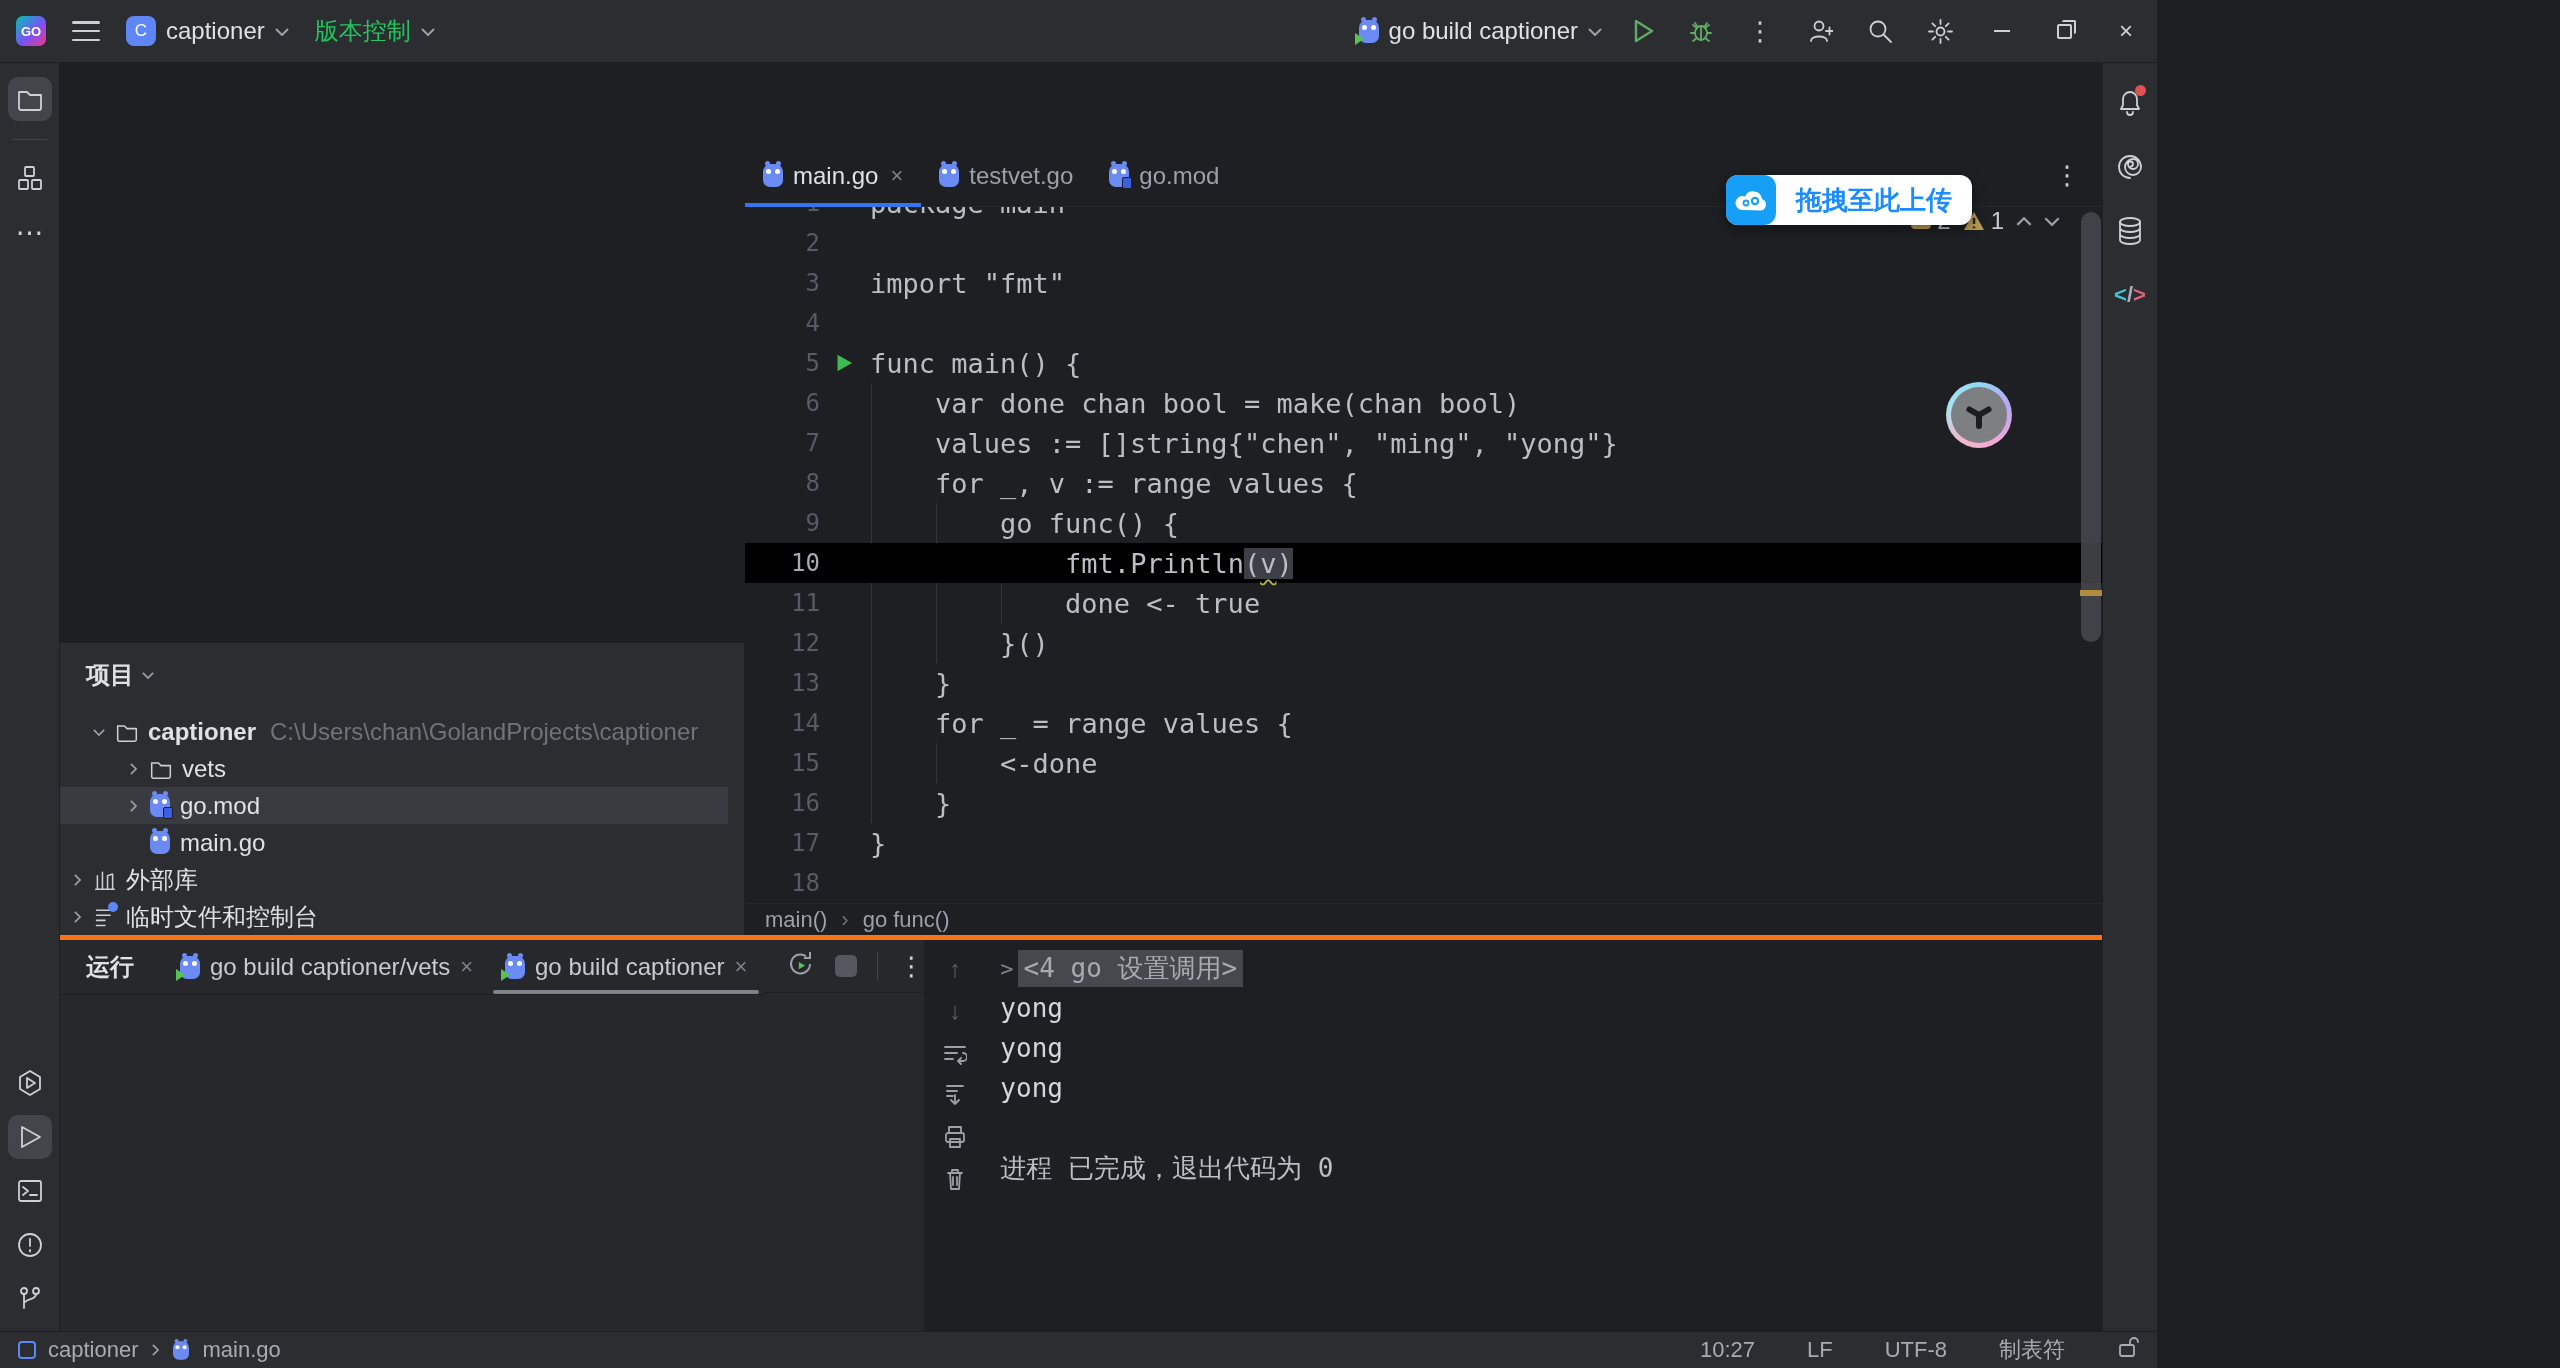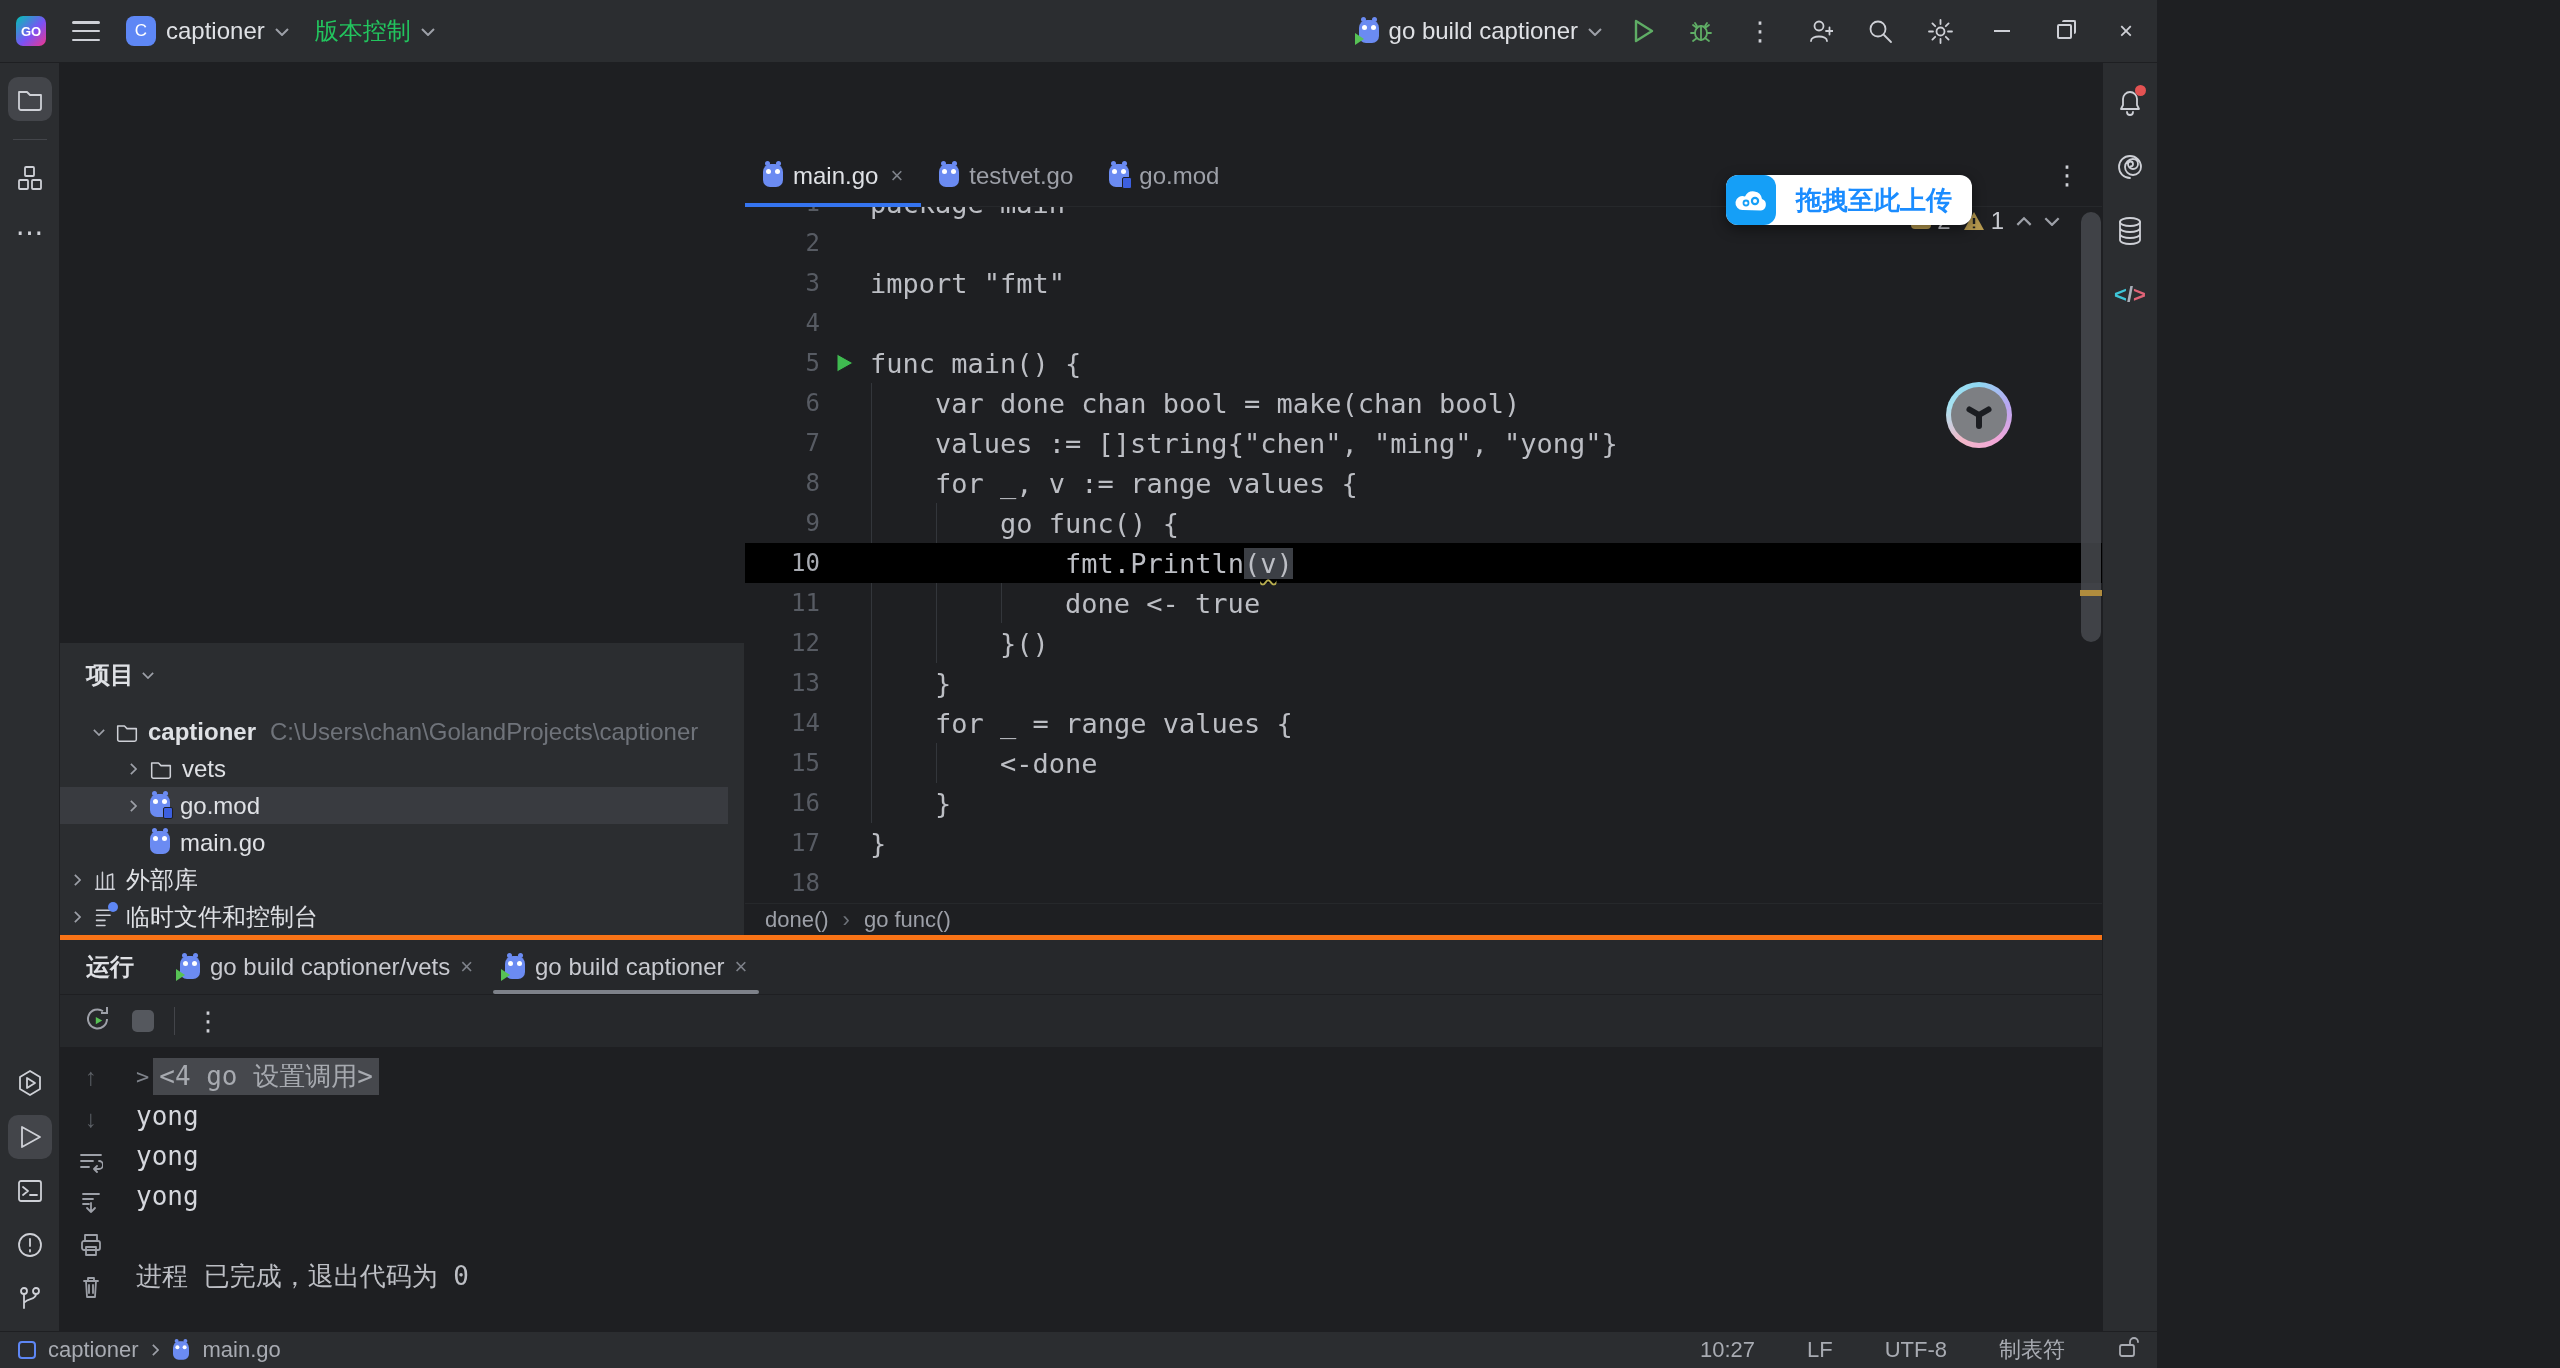--- a/index.html
+++ b/index.html
@@ -102,21 +102,21 @@
   .inspections { position:absolute; top:62px; right:42px; display:flex; align-items:center; gap:12px; z-index:5; font-size:24px; color:#c8cad0;}
   .insp-item { display:flex; align-items:center; gap:6px; cursor:pointer;}
   .dotw { width:20px; height:16px; background:#b89b50; border-radius:4px; }
   .insp-chev { cursor:pointer; display:flex; align-items:center;}
   .floatball { position:absolute; top:237px; right:90px; width:66px; height:66px; border-radius:50%; z-index:7;
                background:conic-gradient(#8fd8f2,#b9a6f2,#f2a6d8,#f2b9c9,#a6e3f2,#8fd8f2);
                display:flex; align-items:center; justify-content:center; cursor:pointer;}
   .floatball .inner { width:56px; height:56px; border-radius:50%; background:#7d7f83; display:flex; align-items:center; justify-content:center;}
 
   
-  .bottom { height:391px; display:flex; flex-direction:column; background:#26282b; min-height:0;}
+  .bottom { height:391px; display:flex; flex-direction:row; background:#26282b; min-height:0;}
   .bp-tabs { height:55px; display:flex; align-items:stretch; padding-left:26px; border-bottom:1px solid #1e1f22;}
   .bp-title { display:flex; align-items:center; font-weight:bold; color:#dfe1e5; font-size:24px; margin-right:30px;}
   .bp-tab { display:flex; align-items:center; gap:10px; padding:0 16px; color:#c8cad0; font-size:24px; position:relative; cursor:pointer;}
   .bp-tab .close { color:#7e828a; font-size:22px;}
   .bp-tab.active:after { content:""; position:absolute; left:4px; right:4px; bottom:0; height:4px; background:#7e828a; border-radius:2px;}
   .bp-toolbar { height:53px; display:flex; align-items:center; gap:20px; padding-left:24px; border-bottom:1px solid #1e1f22;}
   .stopbox { width:22px; height:22px; background:#55585e; border-radius:5px;}
   .tb-sep { width:1px; height:28px; background:#43454a;}
   .vmore { color:#ced0d6; font-size:26px; cursor:pointer;}
   .bp-body { flex:1; display:flex; background:#1e1f22; min-height:0;}
@@ -418,21 +418,21 @@
                 <div class="cl"><span class="gut">15</span><span class="runmark"></span><span class="ct"><span>        &lt;-done</span></span></div>
                 <div class="cl"><span class="gut">16</span><span class="runmark"></span><span class="ct"><span>    }</span></span></div>
                 <div class="cl"><span class="gut">17</span><span class="runmark"></span><span class="ct"><span>}</span></span></div>
                 <div class="cl"><span class="gut">18</span><span class="runmark"></span><span class="ct"></span></div>
               </div>
             <div class="vscroll"></div>
             <div class="stripe-warn"></div>
           </div>
 
           <div class="breadcrumbs">
-            <span>done()</span>
+            <span>main()</span>
             <span class="sep">›</span>
             <span>go func()</span>
           </div>
 
           <div class="inspections">
             <span class="insp-item">
               <span class="dotw"></span>
               <span>2</span>
             </span>
             <span class="insp-item">

